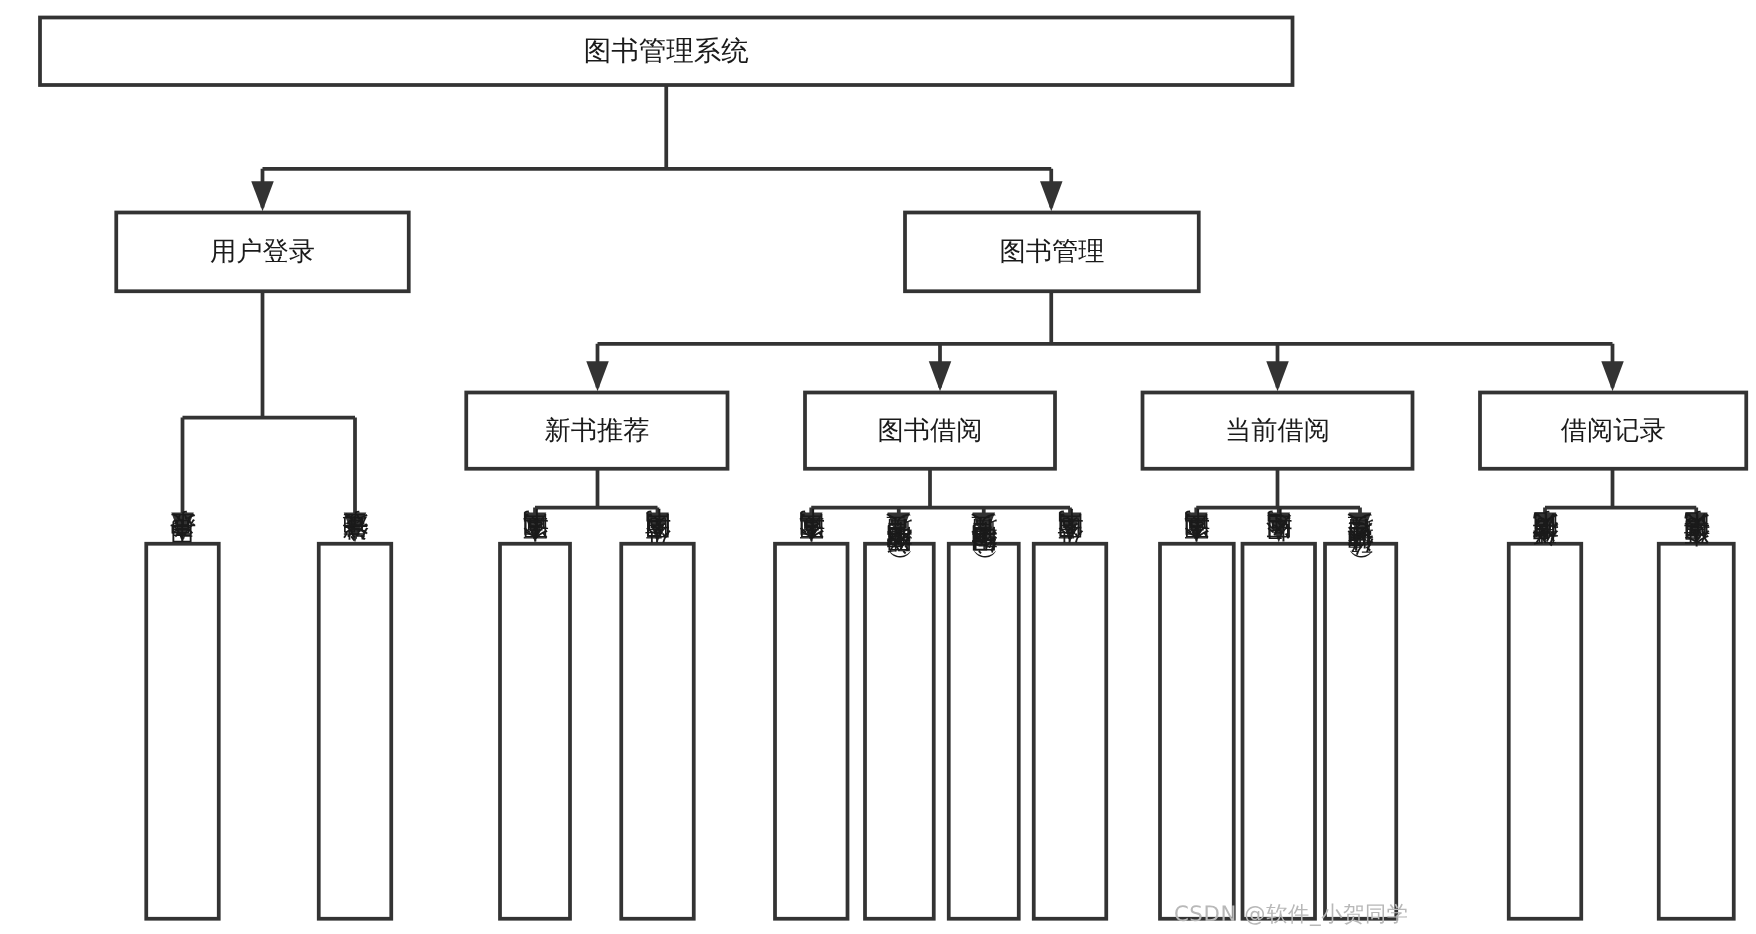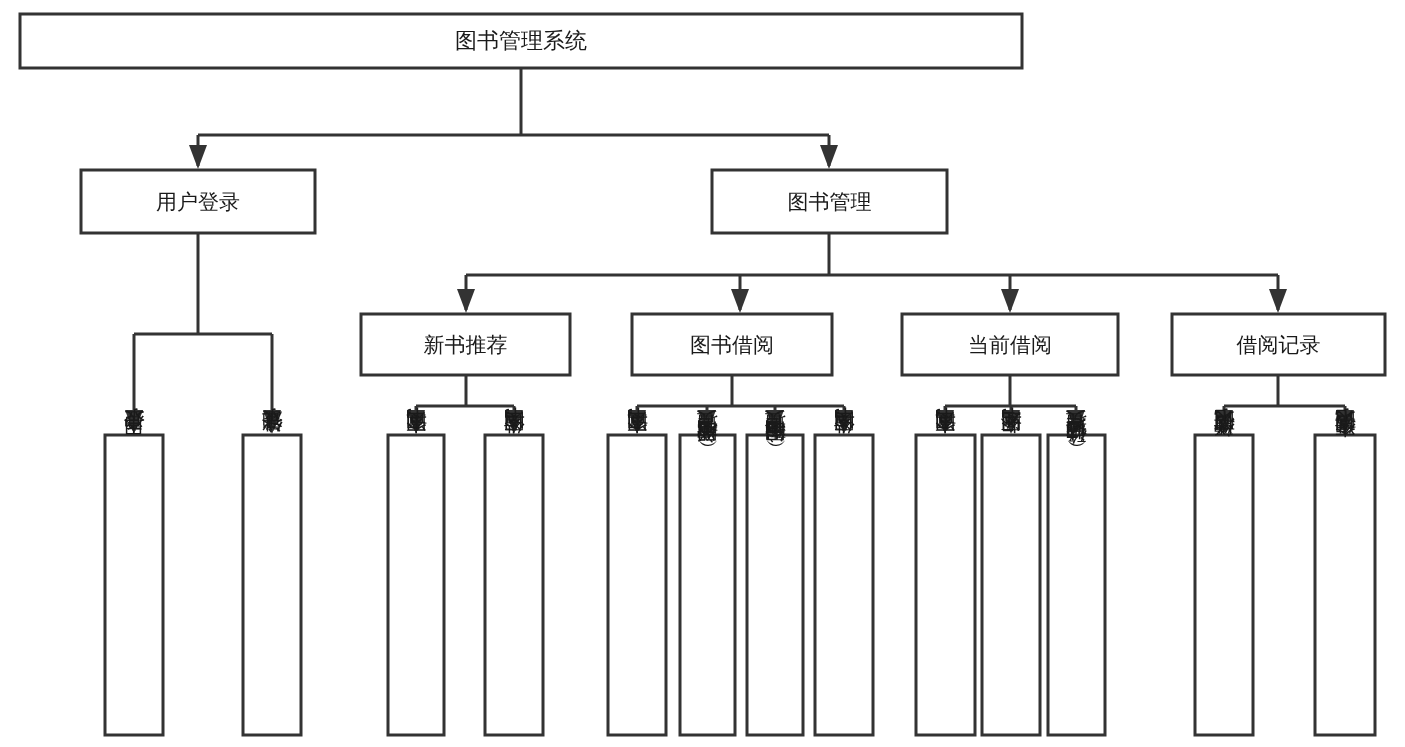--- a/index.html
+++ b/index.html
@@ -12,20 +12,21 @@
     width: 1405px;
     height: 747px;
     overflow: hidden;
     font-family: "DejaVu Sans", "Liberation Sans", sans-serif;
   }
   #diagram-root {
     position: relative;
     width: 1123px;
     height: 747px;
     background: #ffffff;
+    margin-left: 12px;
   }
   svg.diagram-canvas {
     position: absolute;
     top: 0;
     left: 0;
     width: 1405px;
     height: 747px;
     display: block;
   }
   .node-box {
@@ -215,13 +216,14 @@
         <span class="leaf-label-text">确认归还（管理员）</span>
       </div>
       <div class="leaf-label-wrap" style="left: 1195px; top: 443px; width: 58px; height: 284px;">
         <span class="leaf-label-text">新增借阅记录</span>
       </div>
       <div class="leaf-label-wrap" style="left: 1315px; top: 443px; width: 60px; height: 284px;">
         <span class="leaf-label-text">查询借阅记录</span>
       </div>
     </div>
 
+  <div class="watermark">CSDN @软件_小贺同学</div>
 </div>
 
 </body></html>

